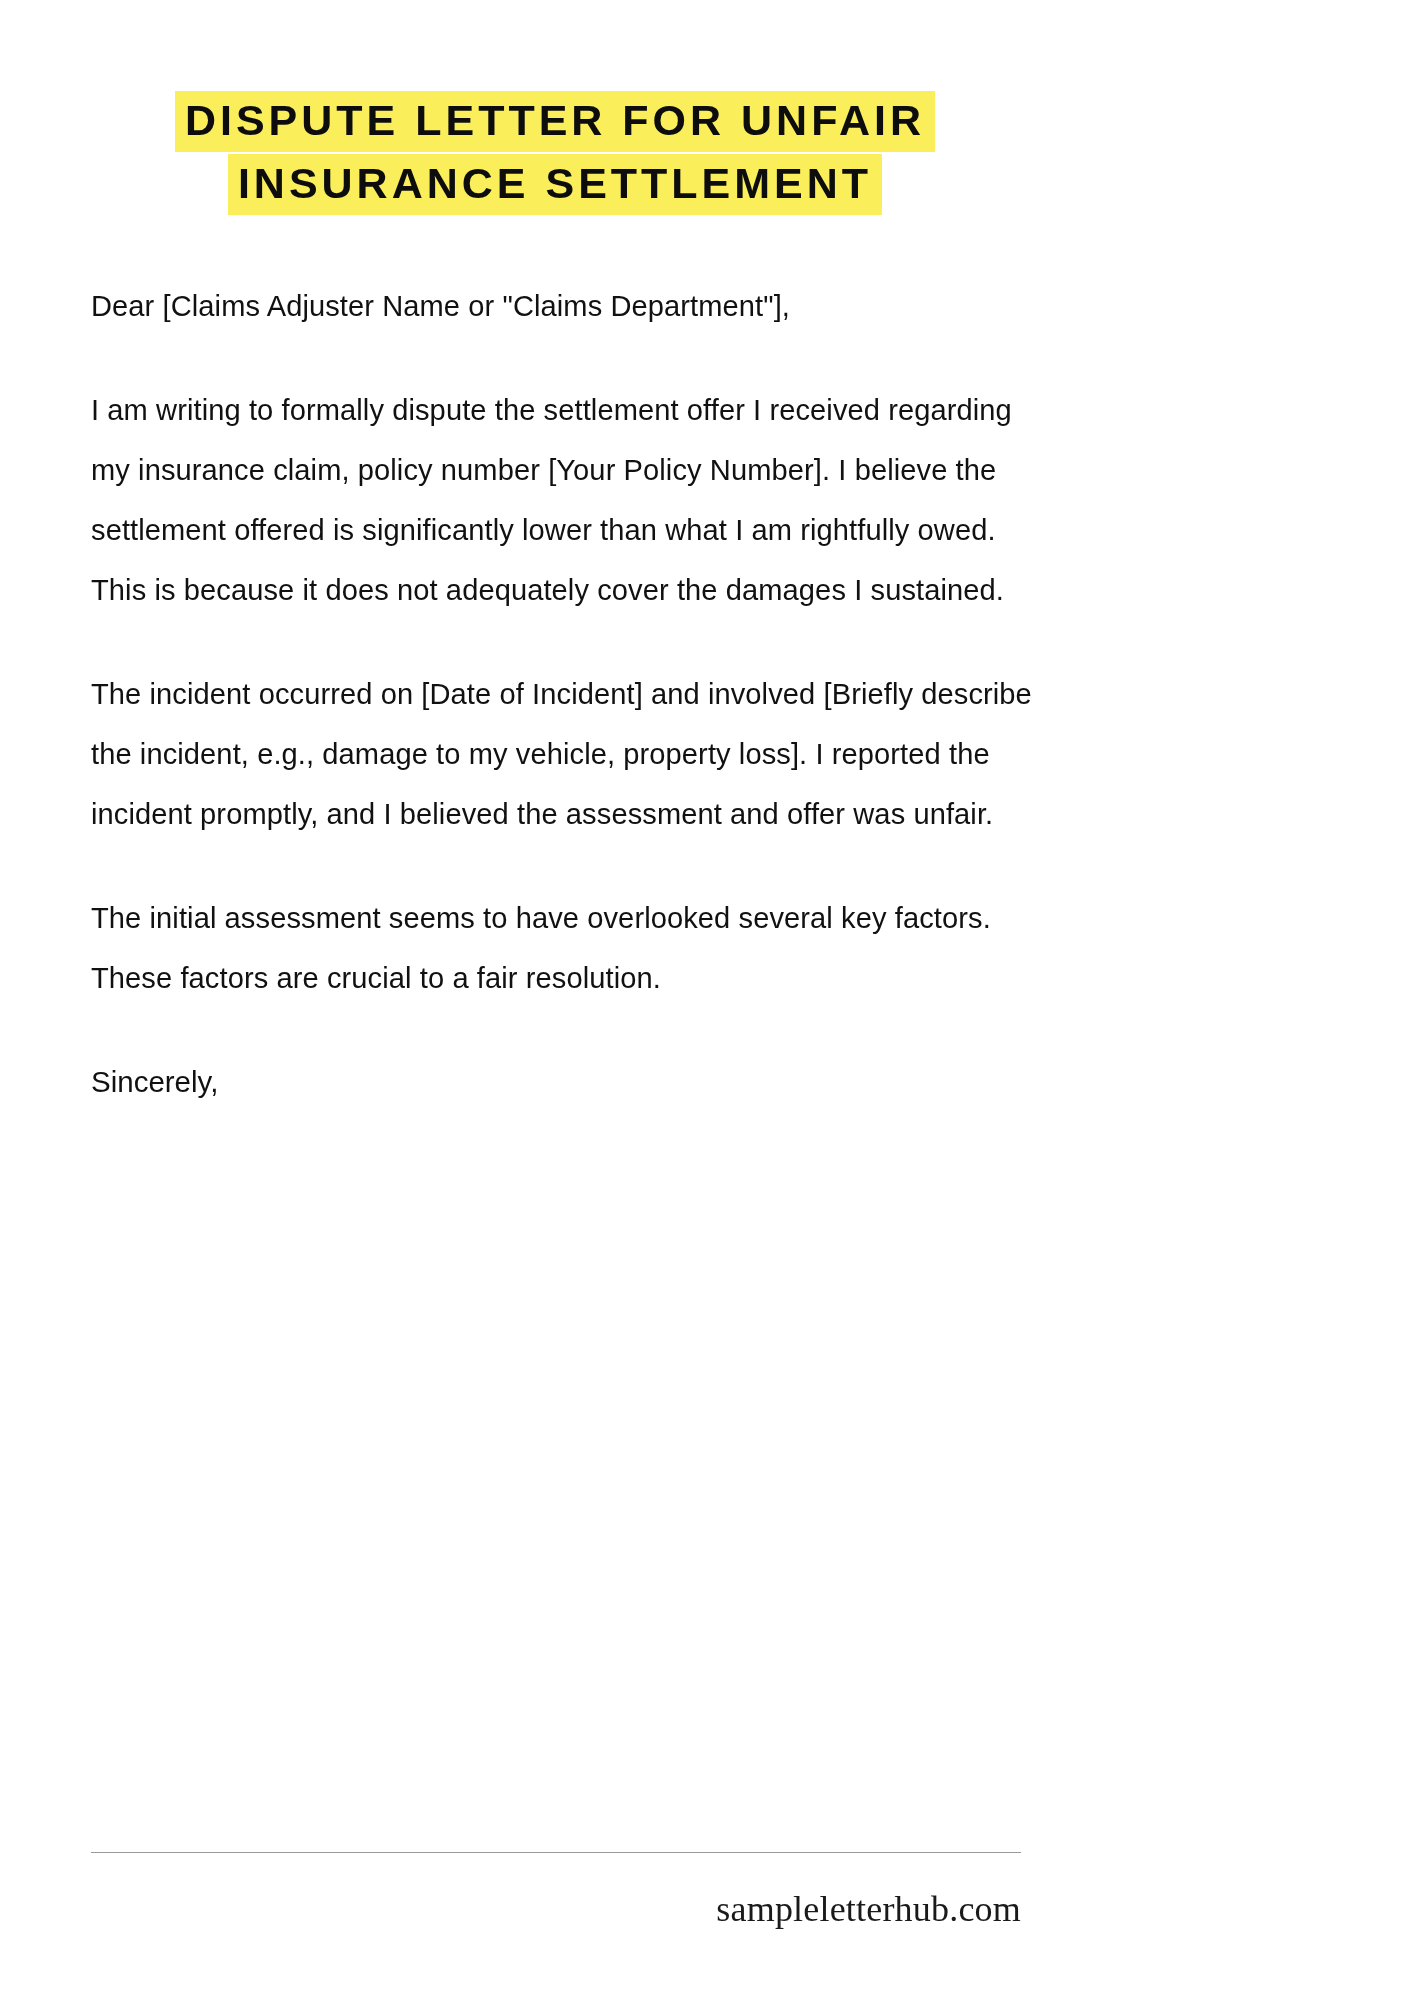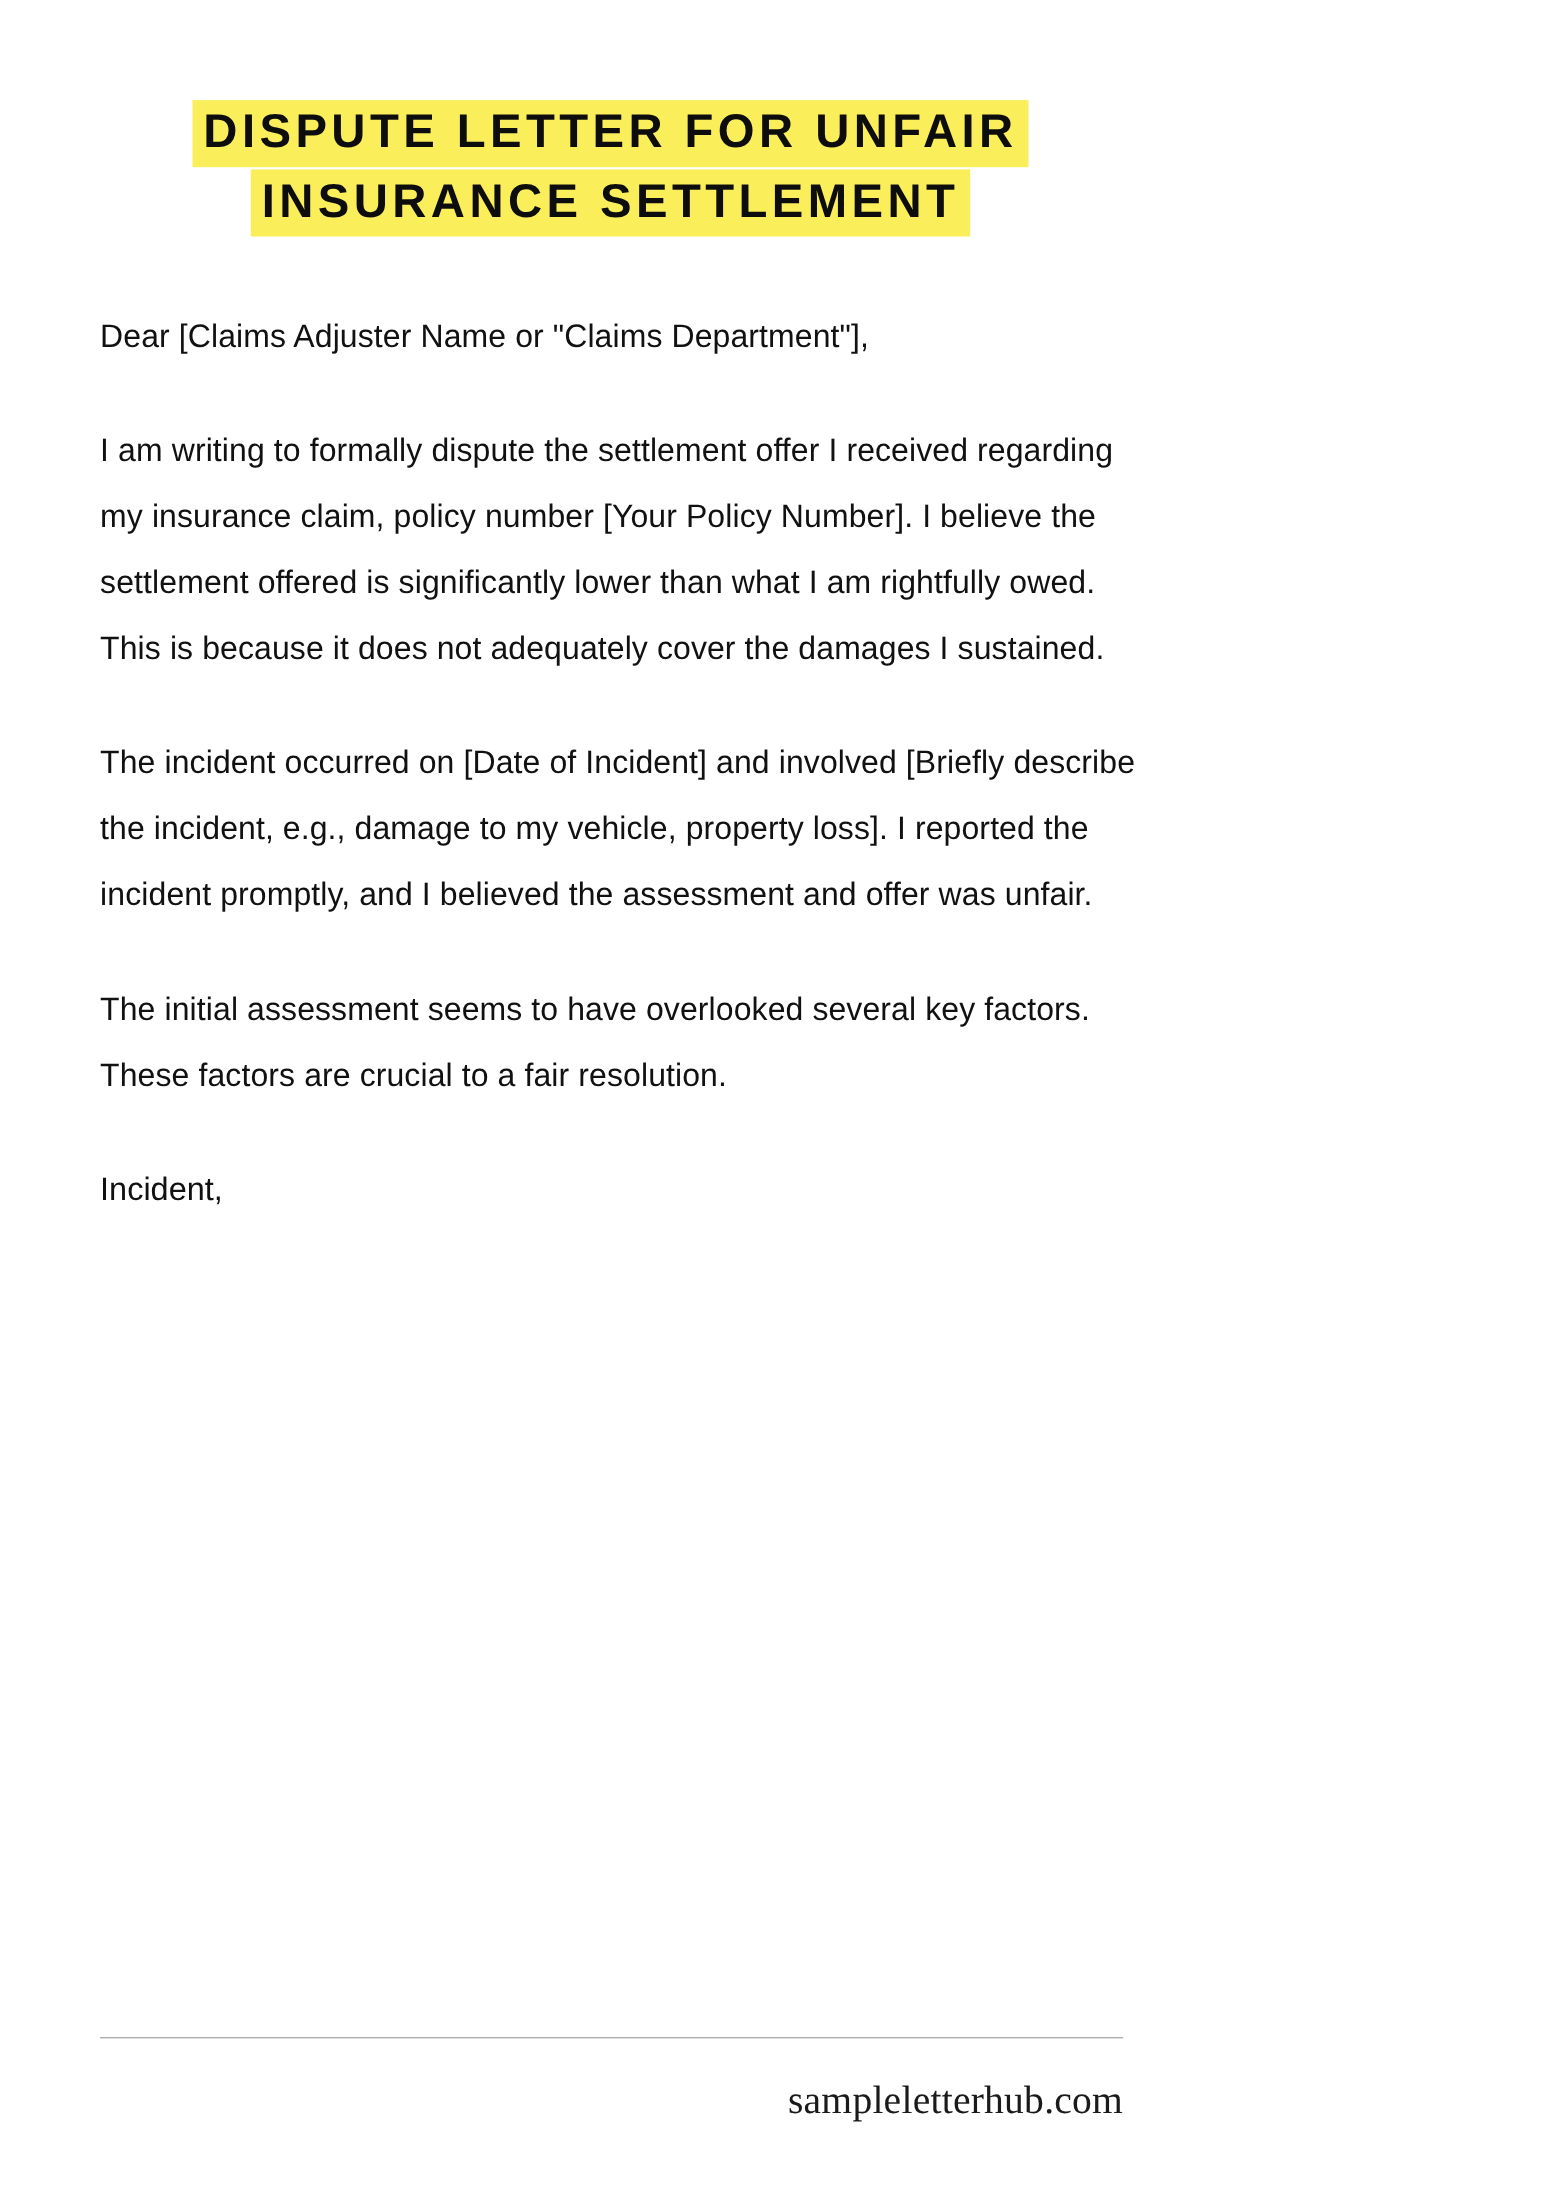--- a/index.html
+++ b/index.html
@@ -106,21 +106,21 @@
   <div class="body-block">
 
     <p class="para">Dear [Claims Adjuster Name or "Claims Department"],</p>
 
     <p class="para">I am writing to formally dispute the settlement offer I received regarding my insurance claim, policy number [Your Policy Number]. I believe the settlement offered is significantly lower than what I am rightfully owed. This is because it does not adequately cover the damages I sustained.</p>
 
     <p class="para">The incident occurred on [Date of Incident] and involved [Briefly describe the incident, e.g., damage to my vehicle, property loss]. I reported the incident promptly, and I believed the assessment and offer was unfair.</p>
 
     <p class="para">The initial assessment seems to have overlooked several key factors. These factors are crucial to a fair resolution.</p>
 
-    <p class="sign-line">Incident,</p>
+    <p class="sign-line">Sincerely,</p>
 
 
   </div>
 
   <div class="footer">
     <div class="footer-rule"></div>
     <div class="footer-url">sampleletterhub.com</div>
   </div>
 
 </div>

